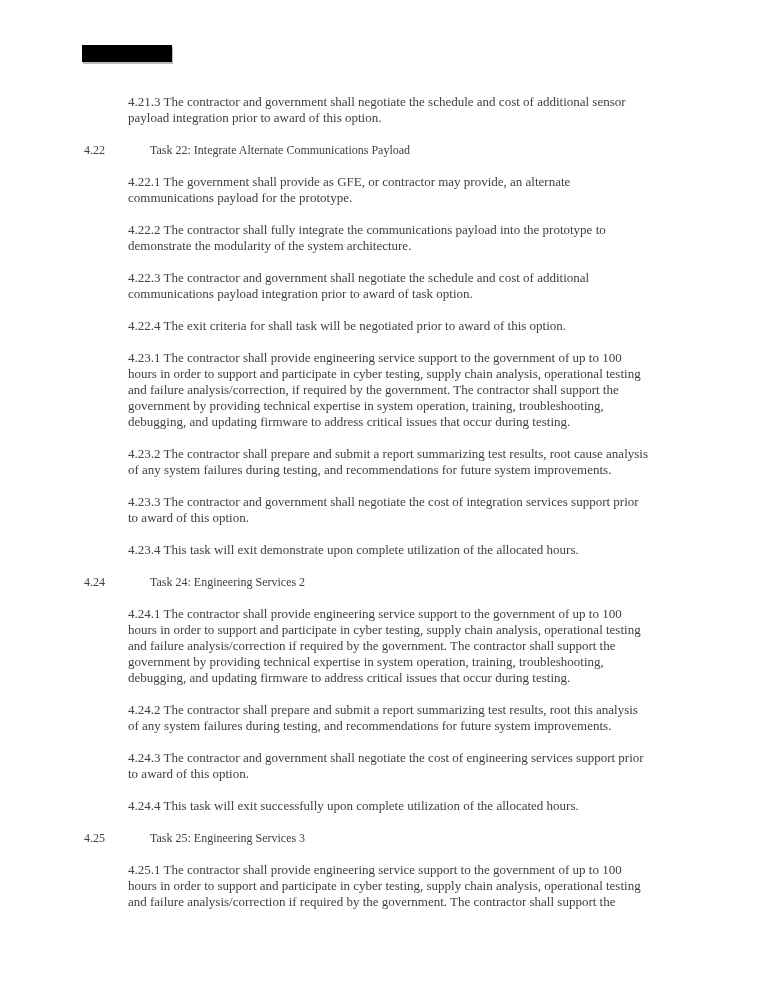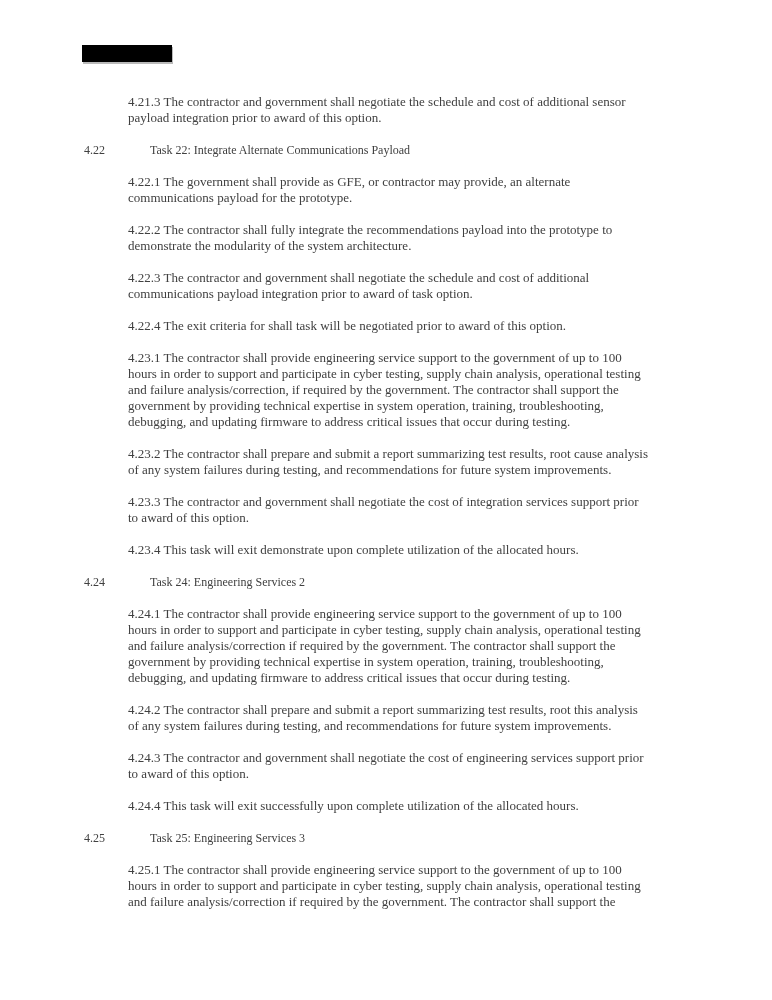--- a/index.html
+++ b/index.html
@@ -59,21 +59,21 @@
   <div class="redaction-bar"></div>
   <div class="content" id="content">
       <p class="para">4.21.3 The contractor and government shall negotiate the schedule and cost of additional sensor
 payload integration prior to award of this option.</p>
       <div class="heading">
         <span class="num">4.22</span>
         <span class="title">Task 22: Integrate Alternate Communications Payload</span>
       </div>
       <p class="para">4.22.1 The government shall provide as GFE, or contractor may provide, an alternate
 communications payload for the prototype.</p>
-      <p class="para">4.22.2 The contractor shall fully integrate the recommendations payload into the prototype to
+      <p class="para">4.22.2 The contractor shall fully integrate the communications payload into the prototype to
 demonstrate the modularity of the system architecture.</p>
       <p class="para">4.22.3 The contractor and government shall negotiate the schedule and cost of additional
 communications payload integration prior to award of task option.</p>
       <p class="para">4.22.4 The exit criteria for shall task will be negotiated prior to award of this option.</p>
       <p class="para">4.23.1 The contractor shall provide engineering service support to the government of up to 100
 hours in order to support and participate in cyber testing, supply chain analysis, operational testing
 and failure analysis/correction, if required by the government. The contractor shall support the
 government by providing technical expertise in system operation, training, troubleshooting,
 debugging, and updating firmware to address critical issues that occur during testing.</p>
       <p class="para">4.23.2 The contractor shall prepare and submit a report summarizing test results, root cause analysis

